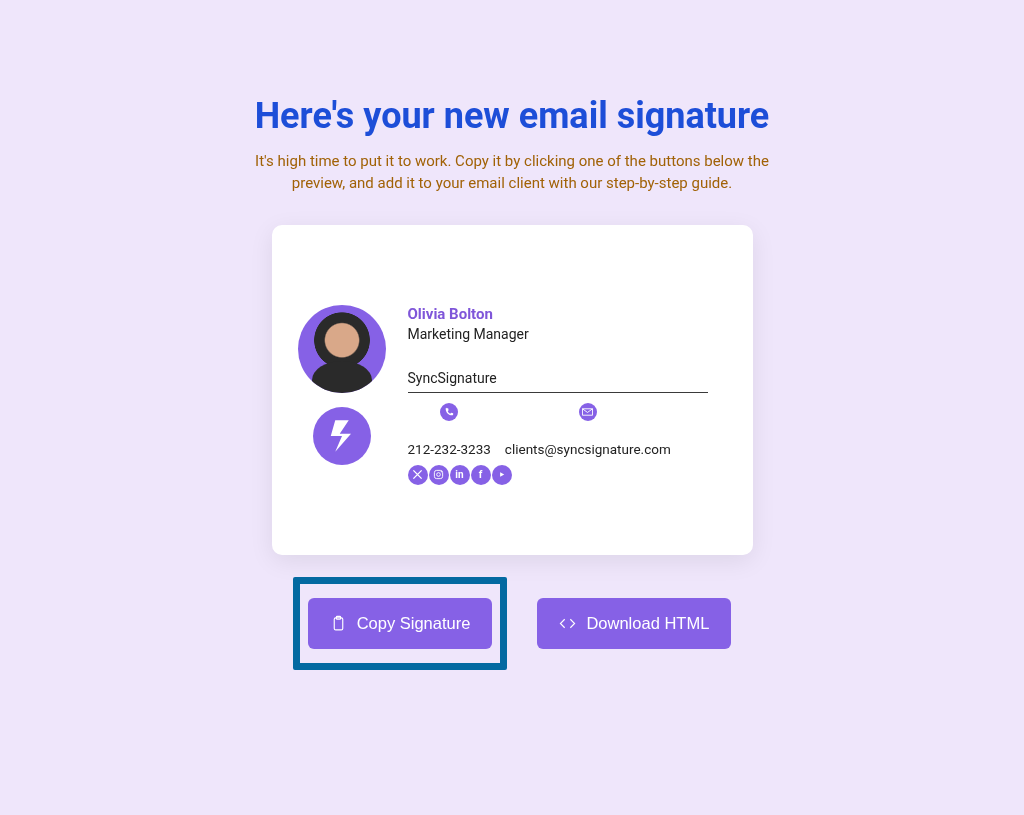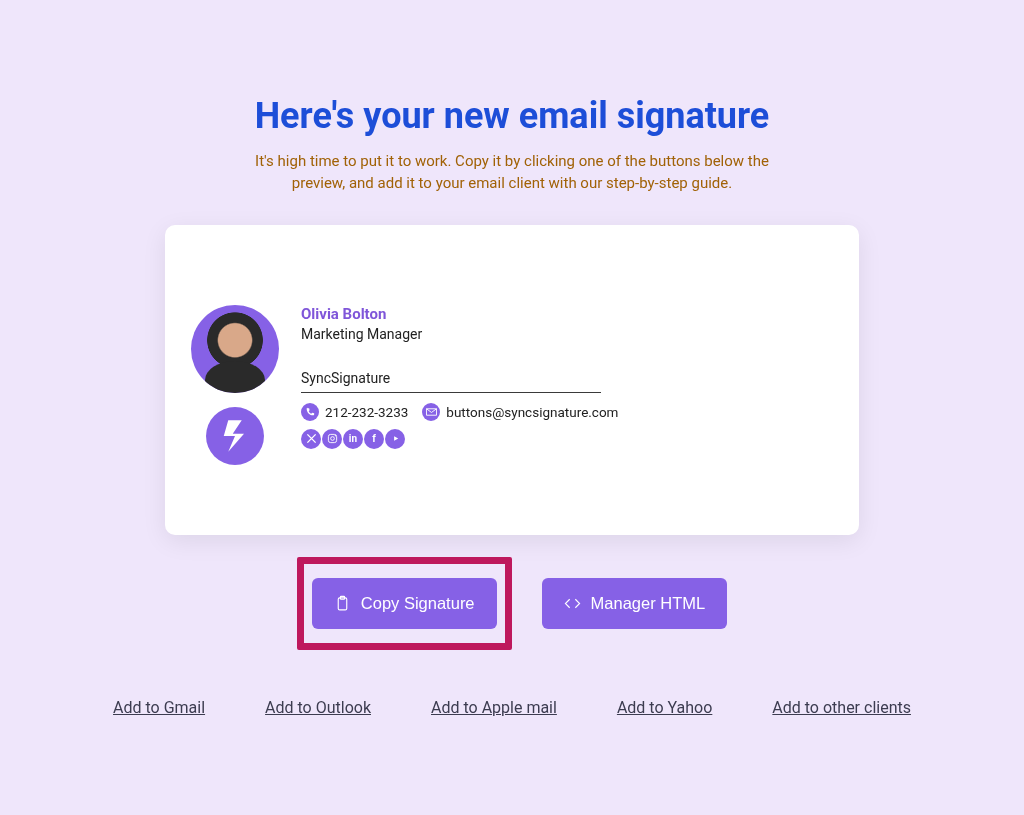--- a/index.html
+++ b/index.html
@@ -25,21 +25,21 @@
     text-align: center;
   }
   .subtitle {
     font-size: 15px;
     color: #a16207;
     text-align: center;
     line-height: 1.45;
     max-width: 560px;
   }
   .card {
-    width: 694px;
+    width: 481px;
     background: #ffffff;
     border-radius: 10px;
     margin-top: 30px;
     padding: 80px 26px 70px 26px;
     box-shadow: 0 6px 24px rgba(0,0,0,0.08);
   }
   .sig {
     display: flex;
     gap: 22px;
   }
@@ -95,21 +95,21 @@
     width: 300px;
   }
   .sig-row {
     display: flex;
     align-items: center;
     gap: 6px;
     margin-bottom: 8px;
     font-size: 13.5px;
     flex-wrap: wrap;
   }
-  .sig-row .chunk { display:flex; align-items:center; gap:6px; margin-right:8px;}
+  .sig-row .chunk { display:flex; align-items:center; gap:20px; margin-right:8px;flex-direction:column;}
   .ic {
     width: 18px;
     height: 18px;
     border-radius: 50%;
     background: #8661e6;
     display: inline-flex;
     align-items: center;
     justify-content: center;
     flex-shrink: 0;
   }
@@ -133,21 +133,21 @@
     font-weight: 700;
   }
   .soc svg { width:11px; height:11px; fill:#fff;}
   .actions {
     display: flex;
     gap: 30px;
     margin-top: 22px;
     align-items:center;
   }
   .highlight-box{
-    border: 7px solid #be185d;
+    border: 7px solid #0369a1;
     padding:14px 8px;
     border-radius:2px;
   }
   .btn {
     background: #8661e6;
     color: #fff;
     border: none;
     height: 51px;
     padding: 0 22px;
     font-size: 16.5px;
@@ -200,21 +200,21 @@
                 </svg>
               </span>
             <span>212-232-3233</span>
           </span>
           <span class="chunk">
             <span class="ic mailic">
                 <svg viewBox="0 0 24 16">
                   <path d="M1 1h22v14H1z M1 1l11 8 11-8" fill="none" stroke="#fff" stroke-width="2"></path>
                 </svg>
               </span>
-            <span>buttons@syncsignature.com</span>
+            <span>clients@syncsignature.com</span>
           </span>
         </div>
         <div class="socials">
           <span class="soc">
               <svg viewBox="0 0 24 24">
                 <path d="M3 3l18 18M21 3L3 21" stroke="#fff" stroke-width="3"></path>
               </svg>
             </span>
           <span class="soc">
               <svg viewBox="0 0 24 24">
@@ -242,24 +242,17 @@
             <rect x="6" y="4" width="12" height="17" rx="2"></rect>
             <rect x="9" y="2" width="6" height="4" rx="1"></rect>
           </svg>
         <span>Copy Signature</span>
       </button>
     </div>
     <button class="btn">
       <svg viewBox="0 0 24 24">
           <path d="M8 6l-6 6 6 6M16 6l6 6-6 6"></path>
         </svg>
-      <span>Manager HTML</span>
+      <span>Download HTML</span>
     </button>
   </div>
 
-  <div class="links">
-    <a>Add to Gmail</a>
-    <a>Add to Outlook</a>
-    <a>Add to Apple mail</a>
-    <a>Add to Yahoo</a>
-    <a>Add to other clients</a>
-  </div>
 </div>
 
 </body></html>

